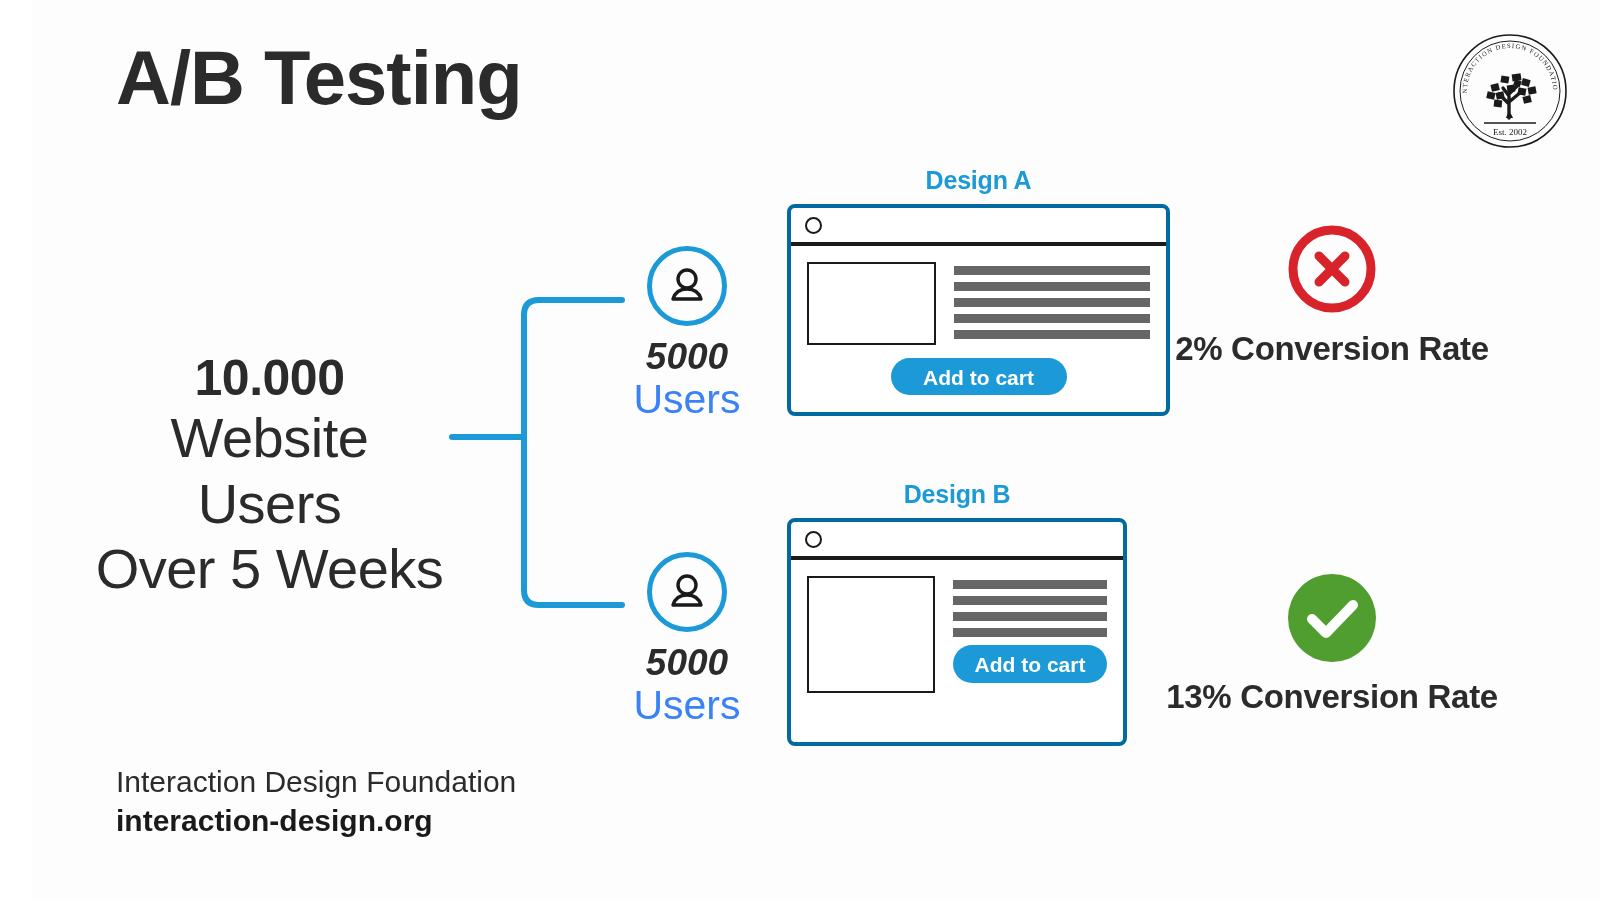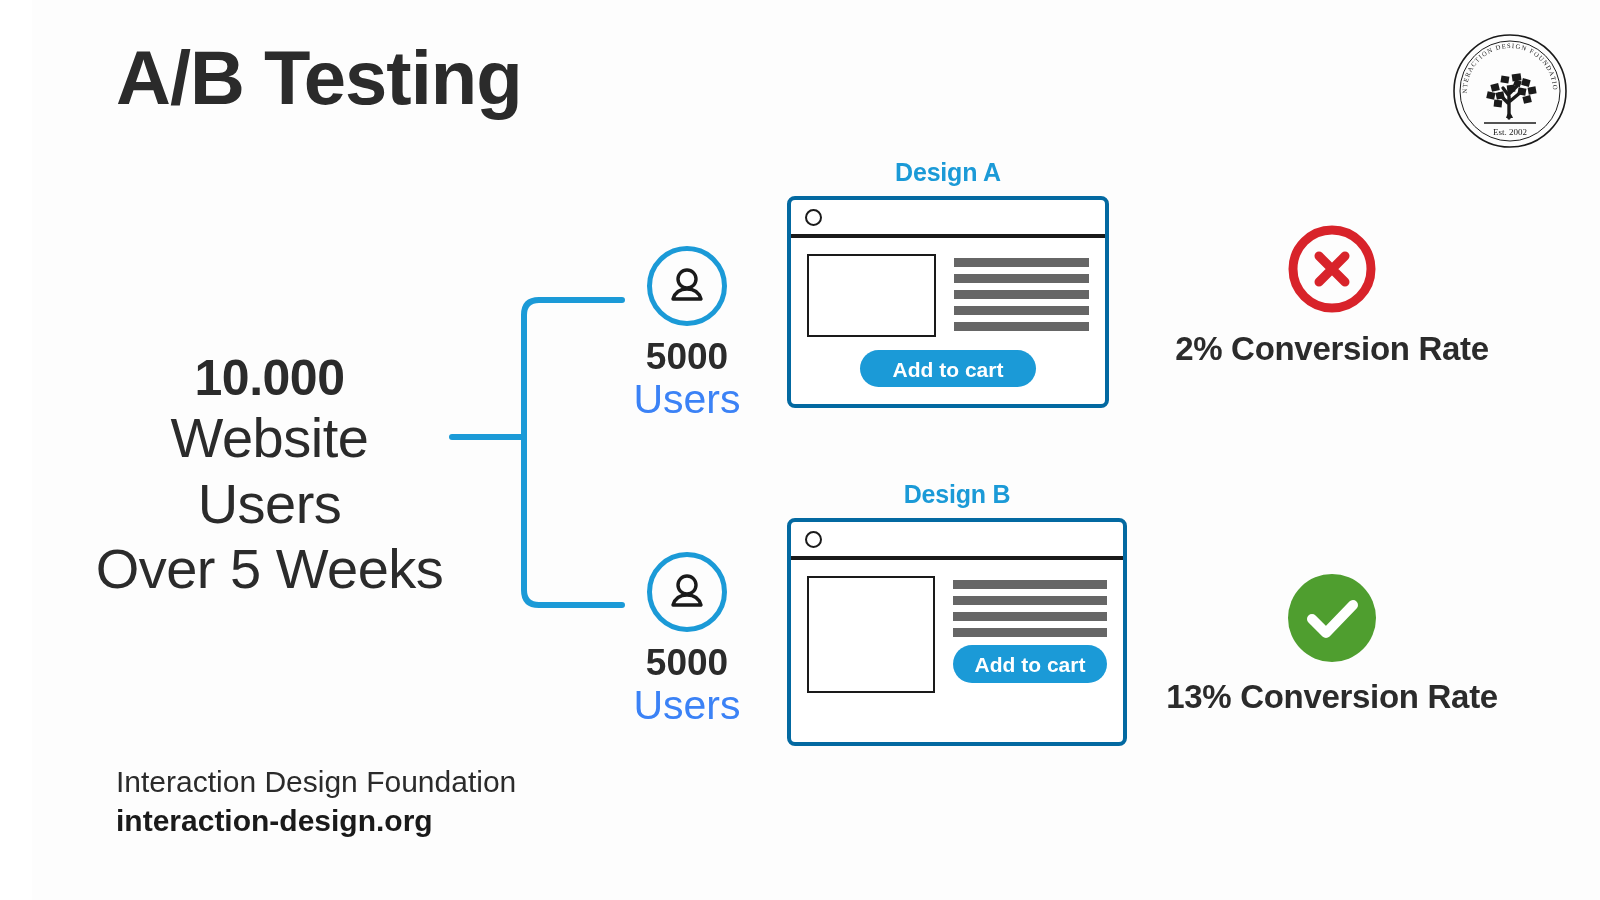--- a/index.html
+++ b/index.html
@@ -90,31 +90,32 @@
     display: flex;
     align-items: center;
     justify-content: center;
   }
   .user-count {
     margin-top: 12px;
     font-size: 37px;
     font-weight: bold;
     color: #2b2b2b;
     line-height: 1.05;
+    font-style: italic;
   }
   .user-label {
     font-size: 41px;
     font-weight: normal;
     color: #3b82f6;
     line-height: 1.1;
   }
 
   
   .mock-wrap { position: absolute; }
-  .mock-wrap.a { left: 755px; top: 158px; width: 322px; }
+  .mock-wrap.a { left: 755px; top: 166px; width: 383px; }
   .mock-wrap.b { left: 755px; top: 480px; width: 340px; }
   .mock-title {
     text-align: center;
     font-size: 25px;
     font-weight: bold;
     color: #1b9ad7;
     margin-bottom: 9px;
     letter-spacing: -0.2px;
   }
   .browser {

